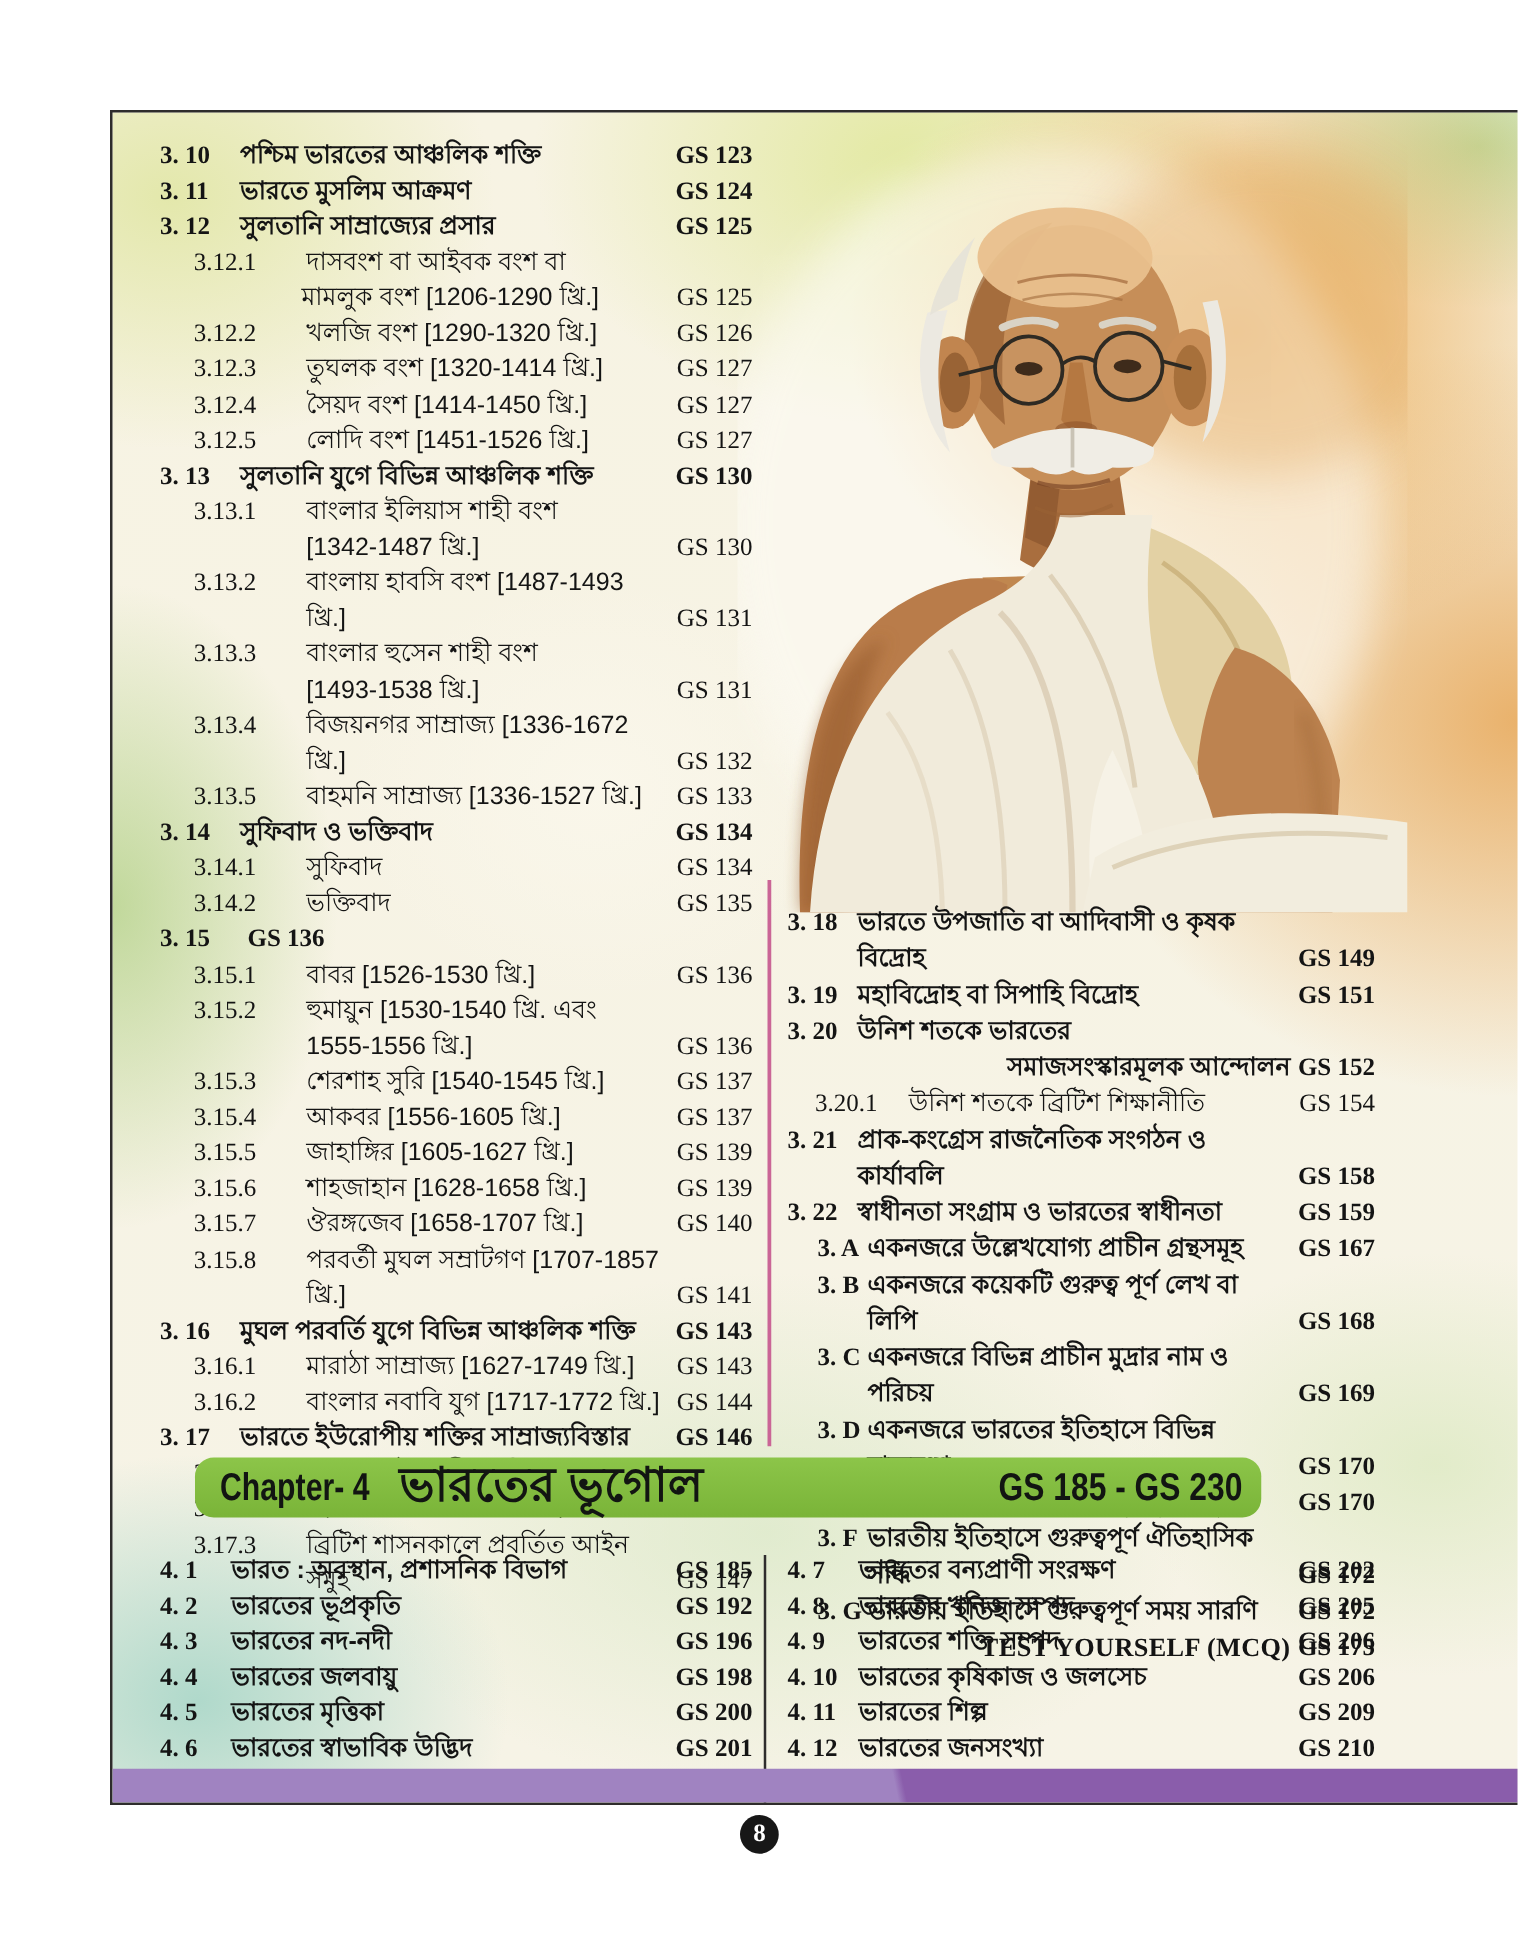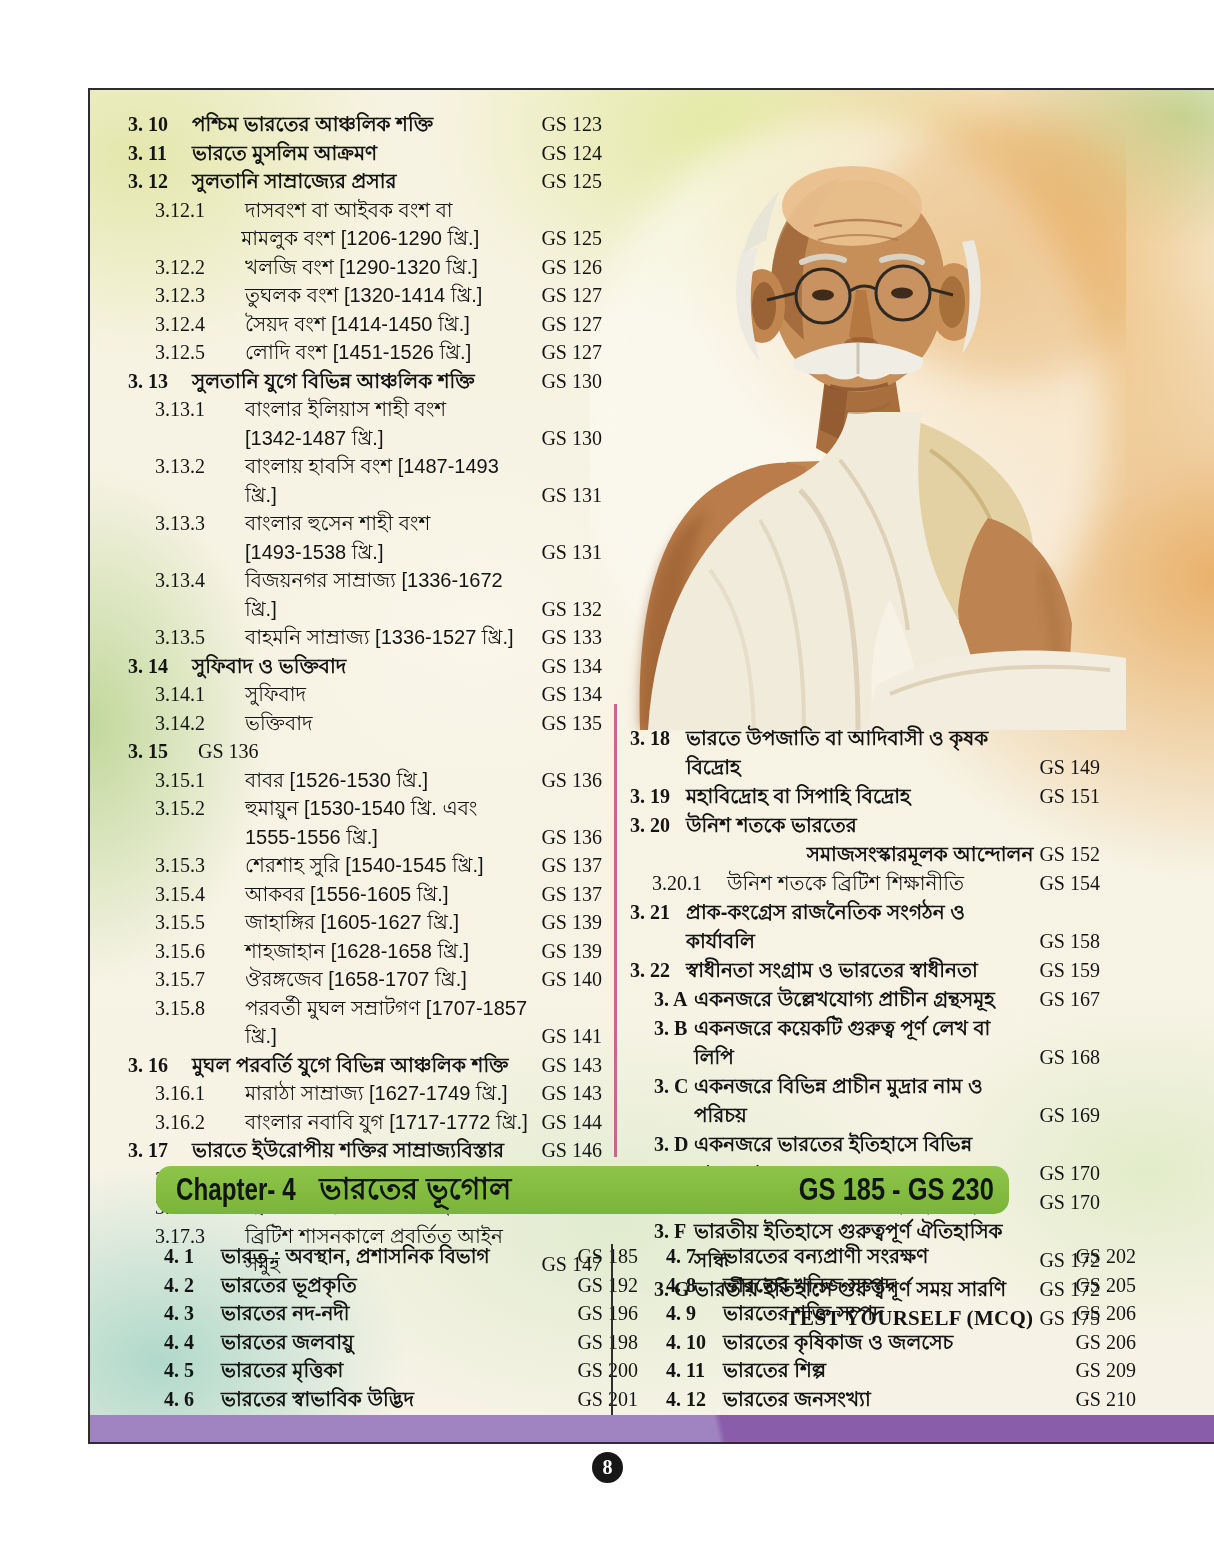--- a/index.html
+++ b/index.html
@@ -21,34 +21,34 @@
       radial-gradient(430px 340px at 6% 94%,  rgba(168,214,200,.90), rgba(168,214,200,0) 58%),
       radial-gradient(520px 320px at 46% 84%, rgba(213,231,194,.65), rgba(213,231,194,0) 65%),
       radial-gradient(380px 260px at 93% 80%, rgba(219,233,192,.75), rgba(219,233,192,0) 65%),
       radial-gradient(300px 200px at 96% 2%,  rgba(171,203,122,.70), rgba(171,203,122,0) 65%),
       linear-gradient(180deg,#f7f3e3,#f6f3e6);
   }
   
   .toc{position:absolute;font-size:20px;color:#141414;}
   .col-l{left:38px;top:20px;width:474px;line-height:28.5px;}
   .col-r{left:540px;top:634px;width:470px;line-height:29px;}
-  .ch4{top:1152px;line-height:28.5px;margin-left:36px;}
+  .ch4{top:1152px;line-height:28.5px;}
   .ch4.col-l{left:38px;width:474px;}
   .ch4.col-r{left:540px;top:1152px;width:470px;}
   .row{display:flex;align-items:flex-start;}
   .row .num{font-family:"Liberation Serif",serif;flex:0 0 auto;width:64px;white-space:nowrap;}
   .col-r .row .num{width:56px;}
   .ch4 .row .num{width:57px;}
   .row .tt{flex:1 1 auto;min-width:0;}
   .row .gs{
     font-family:"Liberation Serif",serif;font-weight:400;align-self:flex-end;
     white-space:nowrap;margin-left:6px;text-align:right;
   }
   .row.b{font-weight:700;}
-  .row.b .gs{font-weight:400;}
+  .row.b .gs{font-weight:700;}
   .row.s{padding-left:27px;}
   .row.s .num{width:90px;}
   .col-r .row.s{padding-left:22px;}
   .col-r .row.s .num{width:75px;}
   .row.a{padding-left:24px;}
   .row.a .num{width:40px;}
   .row.t{padding-left:24px;}
   .row.latin .tt{font-family:"Liberation Serif",serif;letter-spacing:.3px;font-size:21px;text-align:right;}
   
   .vdiv-pink{position:absolute;left:524px;top:614px;width:3px;height:453px;background:#ca6596;}
@@ -56,21 +56,21 @@
   
   .banner{
     position:absolute;left:50px;top:1076px;width:853px;height:48px;border-radius:15px;
     background:linear-gradient(180deg,#8cc549,#7ab438);
     display:flex;align-items:center;color:#121512;margin-left:16px;
   }
   .banner .chap{
     font-weight:700;font-size:31px;margin-left:20px;
     transform:scaleX(.78);transform-origin:left center;white-space:nowrap;
   }
-  .banner .btitle{font-weight:700;font-size:30px;margin-left:-10px;white-space:nowrap;text-align:right;}
+  .banner .btitle{font-weight:700;font-size:38px;margin-left:-10px;white-space:nowrap;text-align:right;}
   .banner .brange{
     font-weight:700;font-size:31px;margin-left:auto;margin-right:-8px;padding-right:28px;
     transform:scaleX(.82);transform-origin:right center;white-space:nowrap;
   }
   
   .stripe{
     position:absolute;left:0;right:0;bottom:0;height:27px;
     background:linear-gradient(78deg,#a083c1 55%,#8a5dab 55.6%);
   }
   .pnum{

